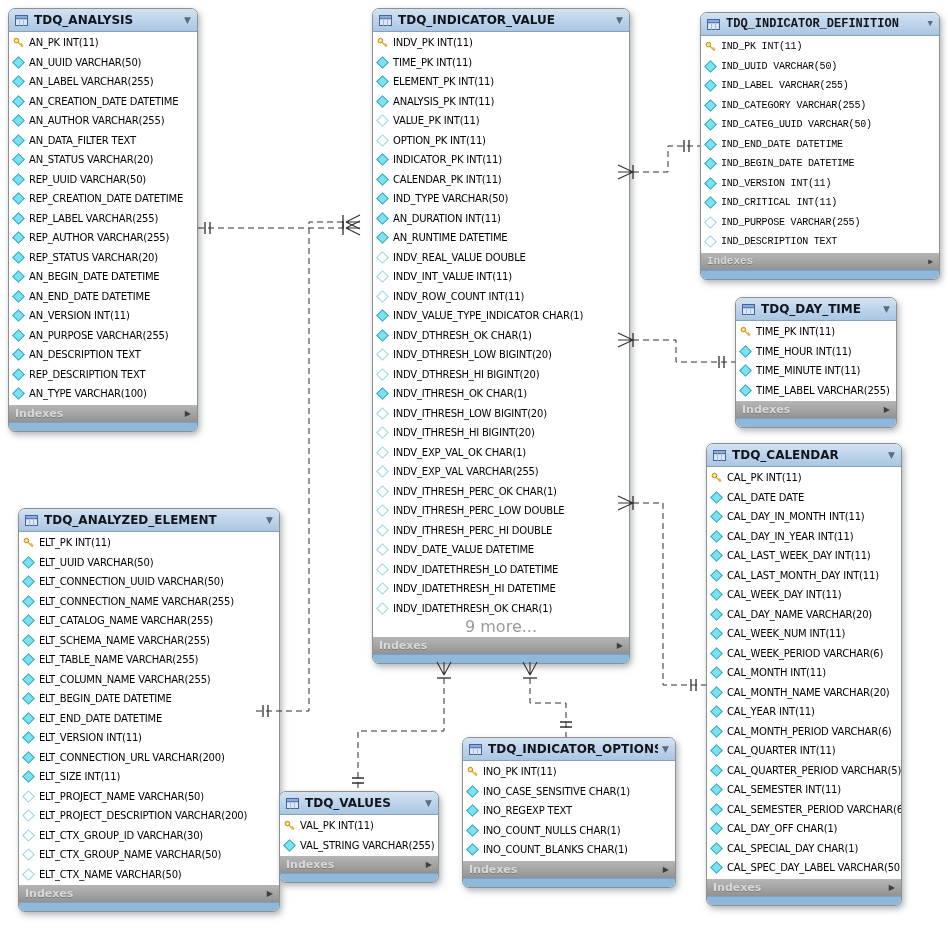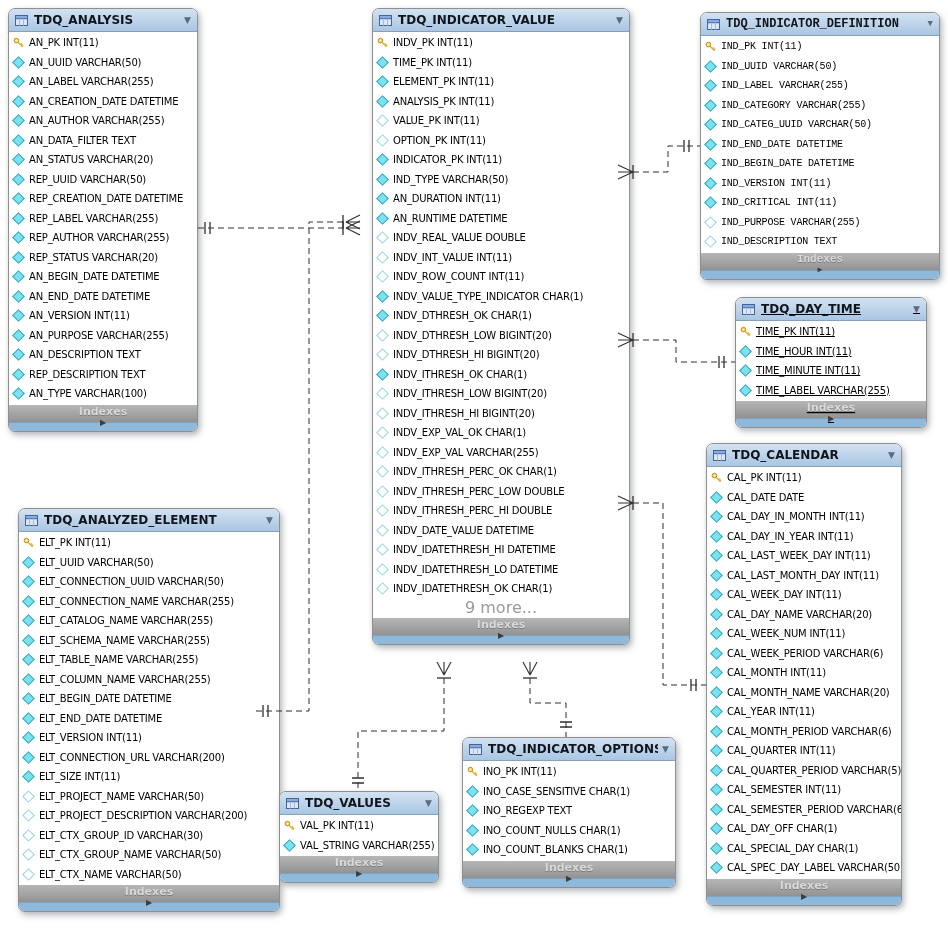--- a/index.html
+++ b/index.html
@@ -15,21 +15,21 @@
   .t-body{background:#fff;padding:1px 0;}
   .row{height:19.5px;display:flex;align-items:center;padding-left:4px;white-space:nowrap;}
   .row-ico{flex:none;}
   .dia{width:7px;height:7px;background:#7de2ef;border:1px solid #35a8bf;transform:rotate(45deg);
        flex:none;margin:0 1px;}
   .dia.open{background:#ffffff;border-color:#93d4e2;}
   .col-text{font-size:10px;letter-spacing:-0.2px;color:#000;margin-left:5px;}
   .more{height:18px;line-height:18px;text-align:center;color:#9a9a9a;font-size:16px;}
   .t-footer{height:17px;background:linear-gradient(#b6b6b6,#929292);display:flex;align-items:center;
             justify-content:space-between;padding:0 6px;font-size:11px;font-weight:bold;
-            color:#d9d9d9;text-shadow:0 1px 0 #7d7d7d;flex-direction:column;}
+            color:#d9d9d9;text-shadow:0 1px 0 #7d7d7d;}
   .f-arrow{color:#3d3d3d;font-size:8px;text-shadow:none;}
   .t-strip{height:8px;background:#8fb9da;border-top:1px solid #7aa3c6;}
   svg.wires{position:absolute;left:0;top:0;pointer-events:none;}
   .dash{stroke:#2f2f2f;stroke-width:1;fill:none;stroke-dasharray:6 4;}
   .solid{stroke:#2f2f2f;stroke-width:1.3;fill:none;}
   .foot{stroke:#2f2f2f;stroke-width:1.1;fill:none;}
 </style>
 </head>
 <body>
 
@@ -173,20 +173,24 @@
         <div class="row">
           <span class="dia open"></span>
           <span class="col-text">OPTION_PK INT(11)</span>
         </div>
         <div class="row">
           <span class="dia"></span>
           <span class="col-text">INDICATOR_PK INT(11)</span>
         </div>
         <div class="row">
           <span class="dia"></span>
+          <span class="col-text">CALENDAR_PK INT(11)</span>
+        </div>
+        <div class="row">
+          <span class="dia"></span>
           <span class="col-text">IND_TYPE VARCHAR(50)</span>
         </div>
         <div class="row">
           <span class="dia"></span>
           <span class="col-text">AN_DURATION INT(11)</span>
         </div>
         <div class="row">
           <span class="dia"></span>
           <span class="col-text">AN_RUNTIME DATETIME</span>
         </div>
@@ -249,25 +253,25 @@
         <div class="row">
           <span class="dia open"></span>
           <span class="col-text">INDV_ITHRESH_PERC_HI DOUBLE</span>
         </div>
         <div class="row">
           <span class="dia open"></span>
           <span class="col-text">INDV_DATE_VALUE DATETIME</span>
         </div>
         <div class="row">
           <span class="dia open"></span>
+          <span class="col-text">INDV_IDATETHRESH_LO DATETIME</span>
+        </div>
+        <div class="row">
+          <span class="dia open"></span>
           <span class="col-text">INDV_IDATETHRESH_HI DATETIME</span>
-        </div>
-        <div class="row">
-          <span class="dia open"></span>
-          <span class="col-text">INDV_IDATETHRESH_LO DATETIME</span>
         </div>
         <div class="row">
           <span class="dia open"></span>
           <span class="col-text">INDV_IDATETHRESH_OK CHAR(1)</span>
         </div>
         <div class="more">9 more...</div>
       </div>
       <div class="t-footer">
         <span>Indexes</span>
         <span class="f-arrow">▶</span>
@@ -334,21 +338,21 @@
           <span class="dia open"></span>
           <span class="col-text">IND_DESCRIPTION TEXT</span>
         </div>
       </div>
       <div class="t-footer">
         <span>Indexes</span>
         <span class="f-arrow">▶</span>
       </div>
       <div class="t-strip"></div>
     </div>
-  <div class="table" style="left:735px; top:297px; width:192px;text-decoration:underline;">
+  <div class="table" style="left:735px; top:297px; width:162px;">
       <div class="t-header">
         <svg class="hdr-ico" width="13" height="11" viewBox="0 0 13 11">
           <rect x="0.5" y="0.5" width="12" height="10" fill="#dce6f4" stroke="#46649c"></rect>
           <rect x="0.5" y="0.5" width="12" height="3.2" fill="#88aede" stroke="#46649c"></rect>
           <line x1="4.5" y1="3.7" x2="4.5" y2="10.5" stroke="#a8bcd8"></line>
           <line x1="8.5" y1="3.7" x2="8.5" y2="10.5" stroke="#a8bcd8"></line>
         </svg>
         <span class="t-title">TDQ_DAY_TIME</span>
         <span class="t-arrow">▼</span>
       </div>

